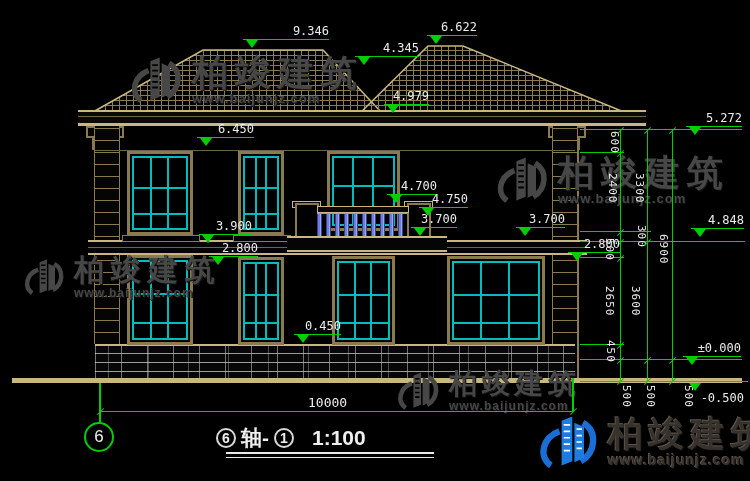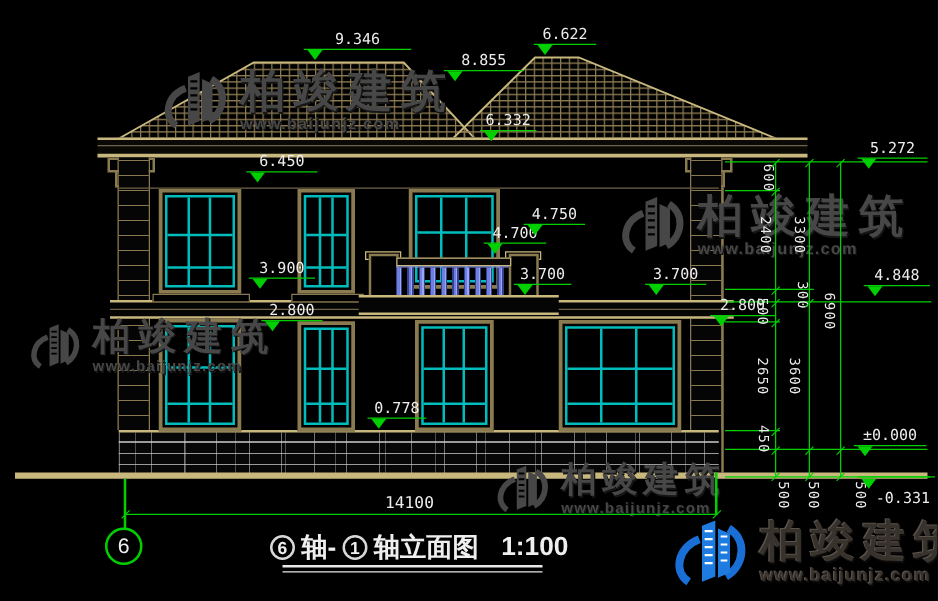--- a/index.html
+++ b/index.html
@@ -8,21 +8,21 @@
   }
   html,body{margin:0;padding:0;background:#111;}
   #canvas{position:relative;width:750px;height:481px;background:#000;overflow:hidden;
           font-family:"Liberation Sans",sans-serif;}
   .abs{position:absolute;}
   
   .hline{position:absolute;height:1px;background:var(--green);z-index:5;}
   .vline{position:absolute;width:1px;background:var(--green);z-index:5;}
   .tick{position:absolute;width:9px;height:1px;background:var(--green);transform:rotate(-45deg);z-index:6;}
   .mk{position:absolute;z-index:7;}
-  .mk-v{display:block;text-align:center;font:12px "DejaVu Sans Mono",monospace;color:var(--white);
+  .mk-v{display:block;text-align:right;font:12px "DejaVu Sans Mono",monospace;color:var(--white);
         padding-bottom:1px;border-bottom:1px solid var(--green);white-space:nowrap;}
   .mk .tri{position:absolute;left:3px;top:100%;width:0;height:0;
         border-left:6px solid transparent;border-right:6px solid transparent;
         border-top:8px solid var(--green);}
   .mk-below .mk-v{border-bottom:none;border-top:1px solid var(--green);padding-top:9px;text-align:right;}
   .mk-below .tri{top:2px;}
   .vdim{position:absolute;writing-mode:vertical-rl;font:11px "DejaVu Sans Mono",monospace;
         color:var(--white);z-index:6;letter-spacing:1px;white-space:nowrap;}
   .dimtxt{position:absolute;font:13px "DejaVu Sans Mono",monospace;color:var(--white);z-index:6;}
   
@@ -238,48 +238,48 @@
   <span class="vdim" style="left:604px;top:340px;">450</span>
   <span class="vdim" style="left:620px;top:385px;">500</span>
   <span class="vdim" style="left:644px;top:385px;">500</span>
   <span class="vdim" style="left:682px;top:385px;">500</span>
 
   <div class="mk" style="left:243px;top:24px;width:86px;">
       <span class="mk-v">9.346</span>
       <i class="tri"></i>
     </div>
   <div class="mk" style="left:355px;top:41px;width:64px;">
-      <span class="mk-v">8.855</span>
+      <span class="mk-v">4.345</span>
       <i class="tri"></i>
     </div>
   <div class="mk" style="left:427px;top:20px;width:50px;">
       <span class="mk-v">6.622</span>
       <i class="tri"></i>
     </div>
   <div class="mk" style="left:384px;top:89px;width:45px;">
-      <span class="mk-v">6.332</span>
+      <span class="mk-v">4.979</span>
       <i class="tri"></i>
     </div>
   <div class="mk" style="left:197px;top:122px;width:57px;text-decoration:underline;">
       <span class="mk-v">6.450</span>
       <i class="tri"></i>
     </div>
   <div class="mk" style="left:686px;top:111px;width:56px;">
       <span class="mk-v">5.272</span>
       <i class="tri"></i>
     </div>
   <div class="mk" style="left:349px;top:179px;width:50px;margin-left:38px;">
       <span class="mk-v">4.700</span>
       <i class="tri"></i>
     </div>
-  <div class="mk" style="left:419px;top:164px;width:49px;">
+  <div class="mk" style="left:419px;top:192px;width:49px;">
       <span class="mk-v">4.750</span>
       <i class="tri"></i>
     </div>
-  <div class="mk" style="left:199px;top:207px;width:53px;">
+  <div class="mk" style="left:199px;top:219px;width:53px;">
       <span class="mk-v">3.900</span>
       <i class="tri"></i>
     </div>
   <div class="mk" style="left:411px;top:212px;width:46px;">
       <span class="mk-v">3.700</span>
       <i class="tri"></i>
     </div>
   <div class="mk" style="left:516px;top:212px;width:49px;">
       <span class="mk-v">3.700</span>
       <i class="tri"></i>
@@ -290,49 +290,48 @@
     </div>
   <div class="mk" style="left:209px;top:241px;width:49px;">
       <span class="mk-v">2.800</span>
       <i class="tri"></i>
     </div>
   <div class="mk" style="left:568px;top:237px;width:52px;">
       <span class="mk-v">2.800</span>
       <i class="tri"></i>
     </div>
   <div class="mk" style="left:294px;top:319px;width:47px;">
-      <span class="mk-v">0.778</span>
+      <span class="mk-v">0.450</span>
       <i class="tri"></i>
     </div>
   <div class="mk" style="left:683px;top:341px;width:58px;">
       <span class="mk-v">±0.000</span>
       <i class="tri"></i>
     </div>
   <div class="mk mk-below" style="left:686px;top:381px;width:58px;">
-      <span class="mk-v">-0.331</span>
+      <span class="mk-v">-0.500</span>
       <i class="tri"></i>
     </div>
 
   <div class="vline" style="left:99px;top:383px;height:40px;width:2px;"></div>
   <div class="vline" style="left:572px;top:378px;height:34px;width:2px;"></div>
   <div class="hline" style="left:100px;top:411px;width:473px;"></div>
-  <span class="dimtxt" style="left:308px;top:395px;">14100</span>
+  <span class="dimtxt" style="left:308px;top:395px;">10000</span>
   <div class="axiscircle">
       <span>6</span>
     </div>
 
   <div class="titlebar">
     <span class="bubble">
         <span>6</span>
       </span>
       <span>轴-</span>
       <span class="bubble">
         <span>1</span>
       </span>
-      <span>轴立面图</span>
       <span style="width:8px;"></span>
       <span>1:100</span>
   </div>
   <div class="underline1"></div>
   <div class="underline2"></div>
 
 <div class="tick" style="left: 616px; top: 130px;"></div>
     <div class="tick" style="left: 616px; top: 153px;"></div>
     <div class="tick" style="left: 616px; top: 232px;"></div>
     <div class="tick" style="left: 616px; top: 242px;"></div>

